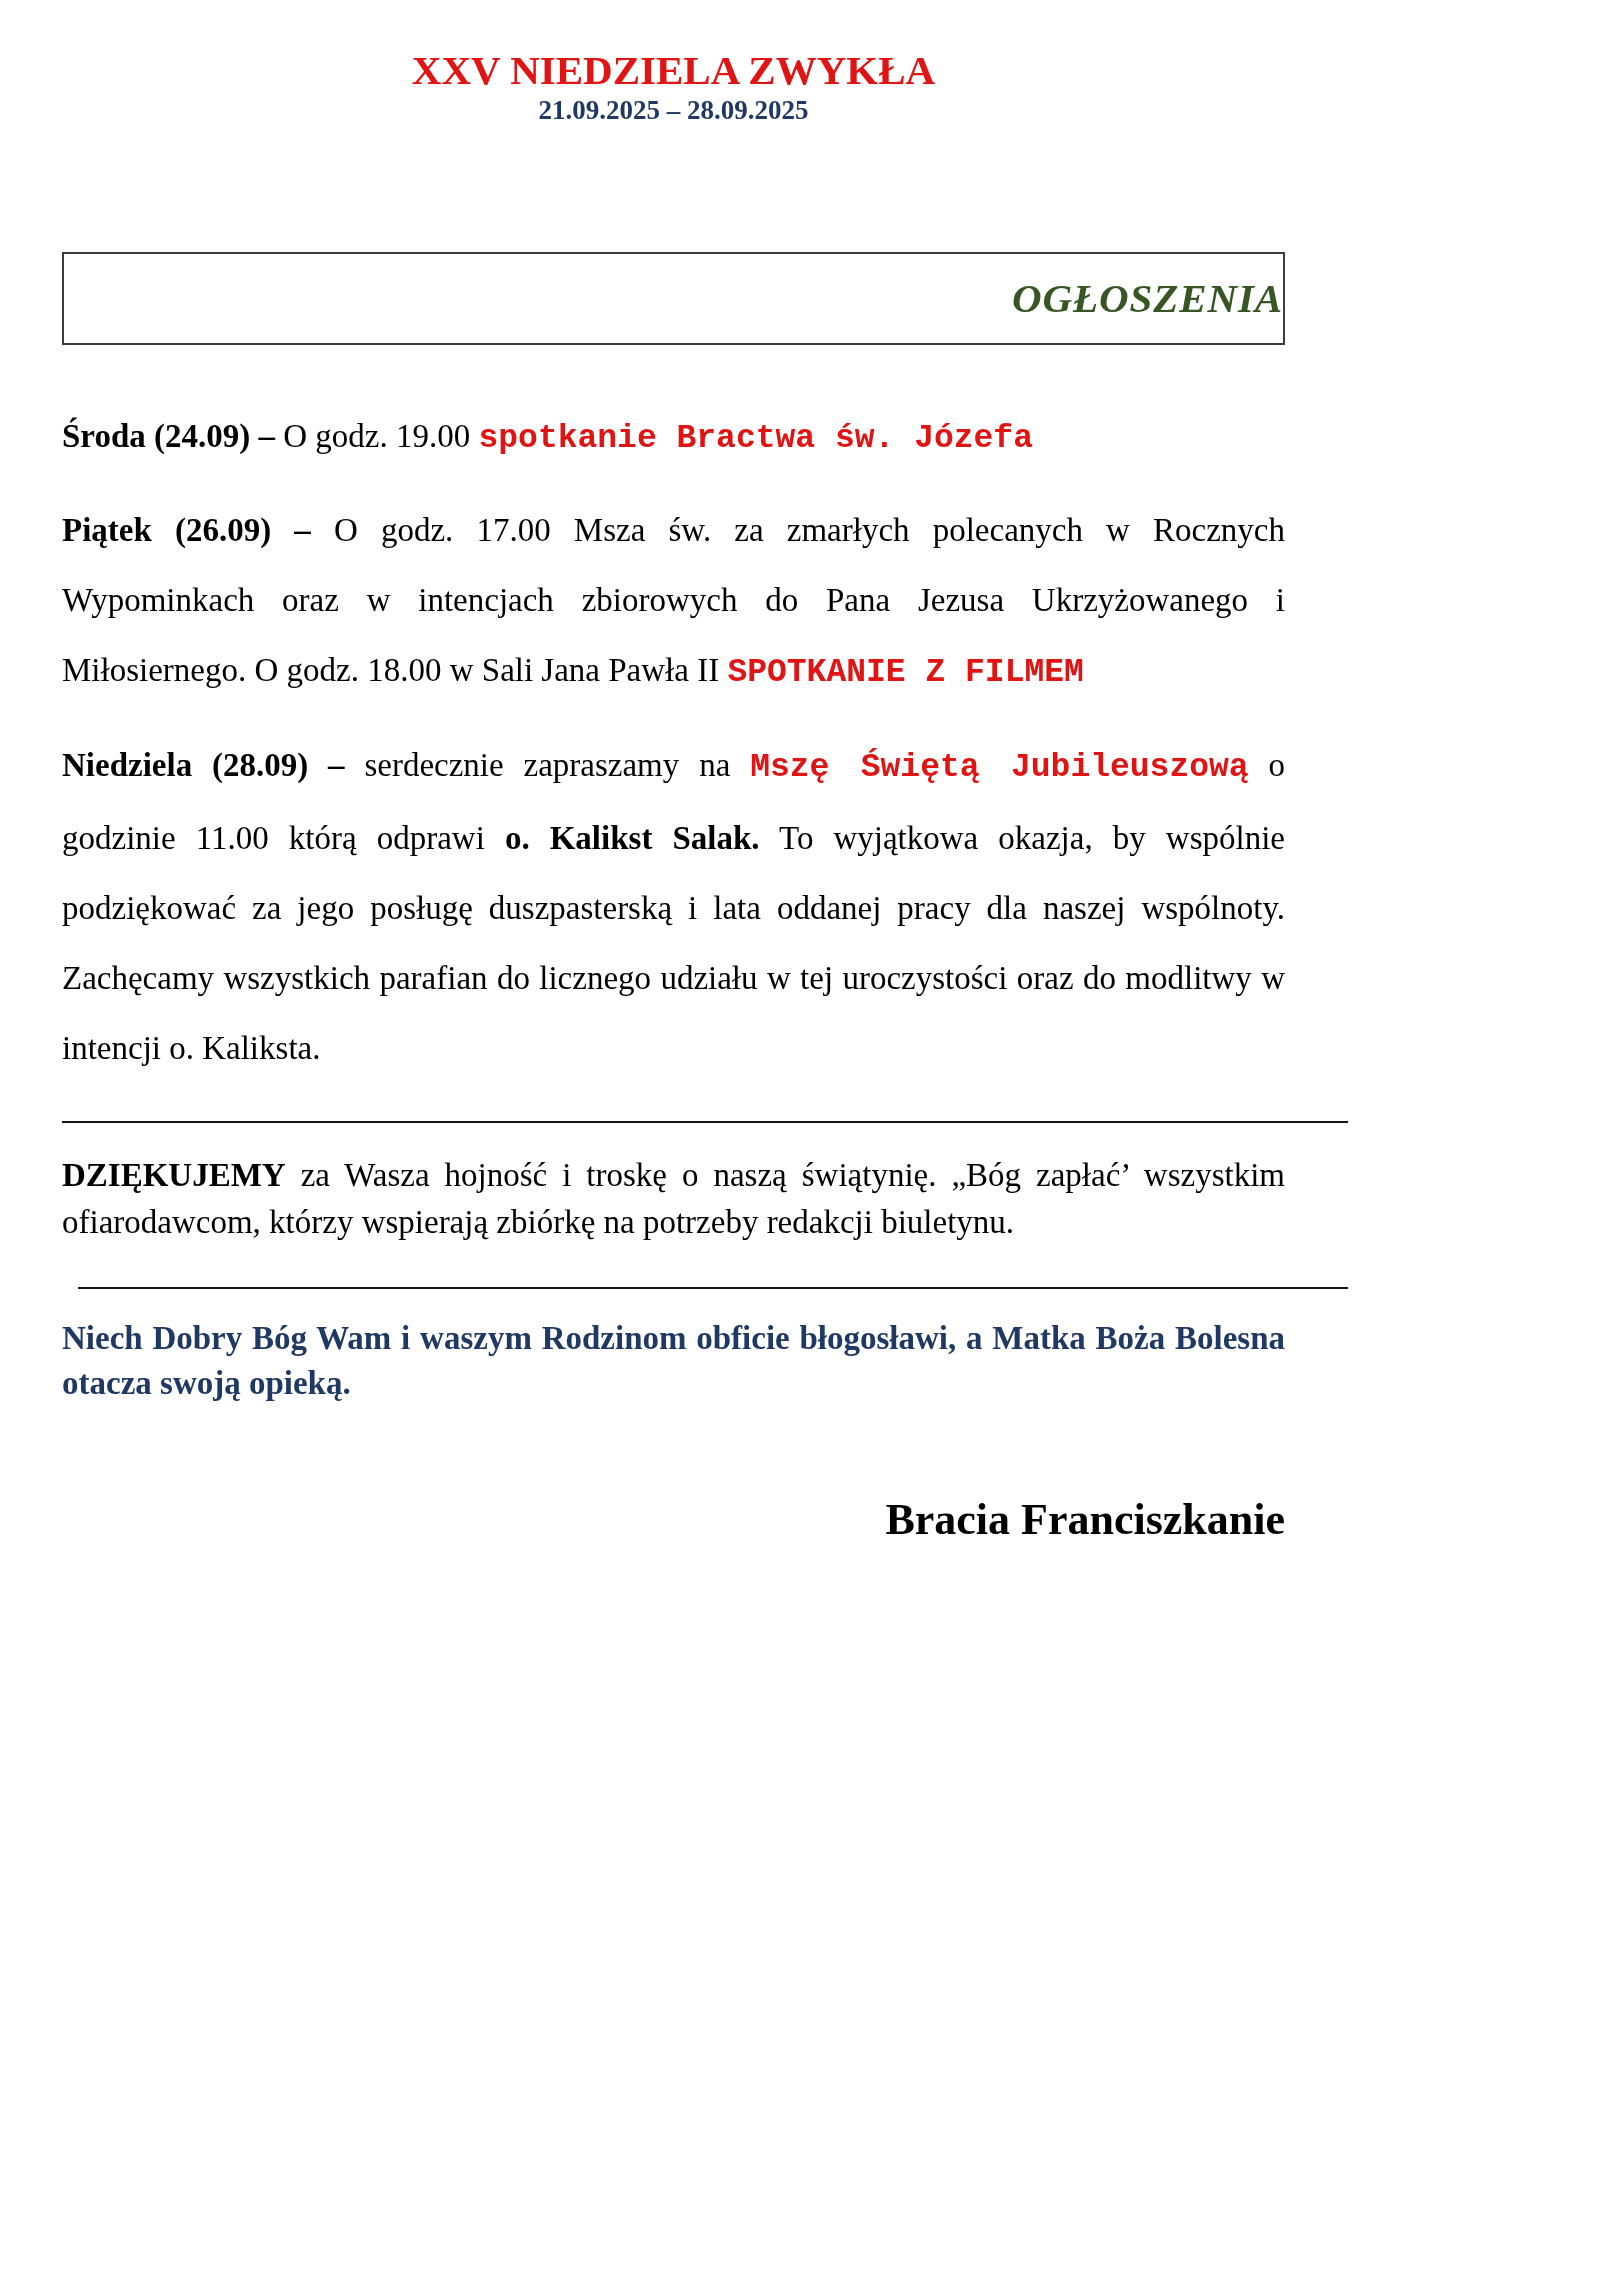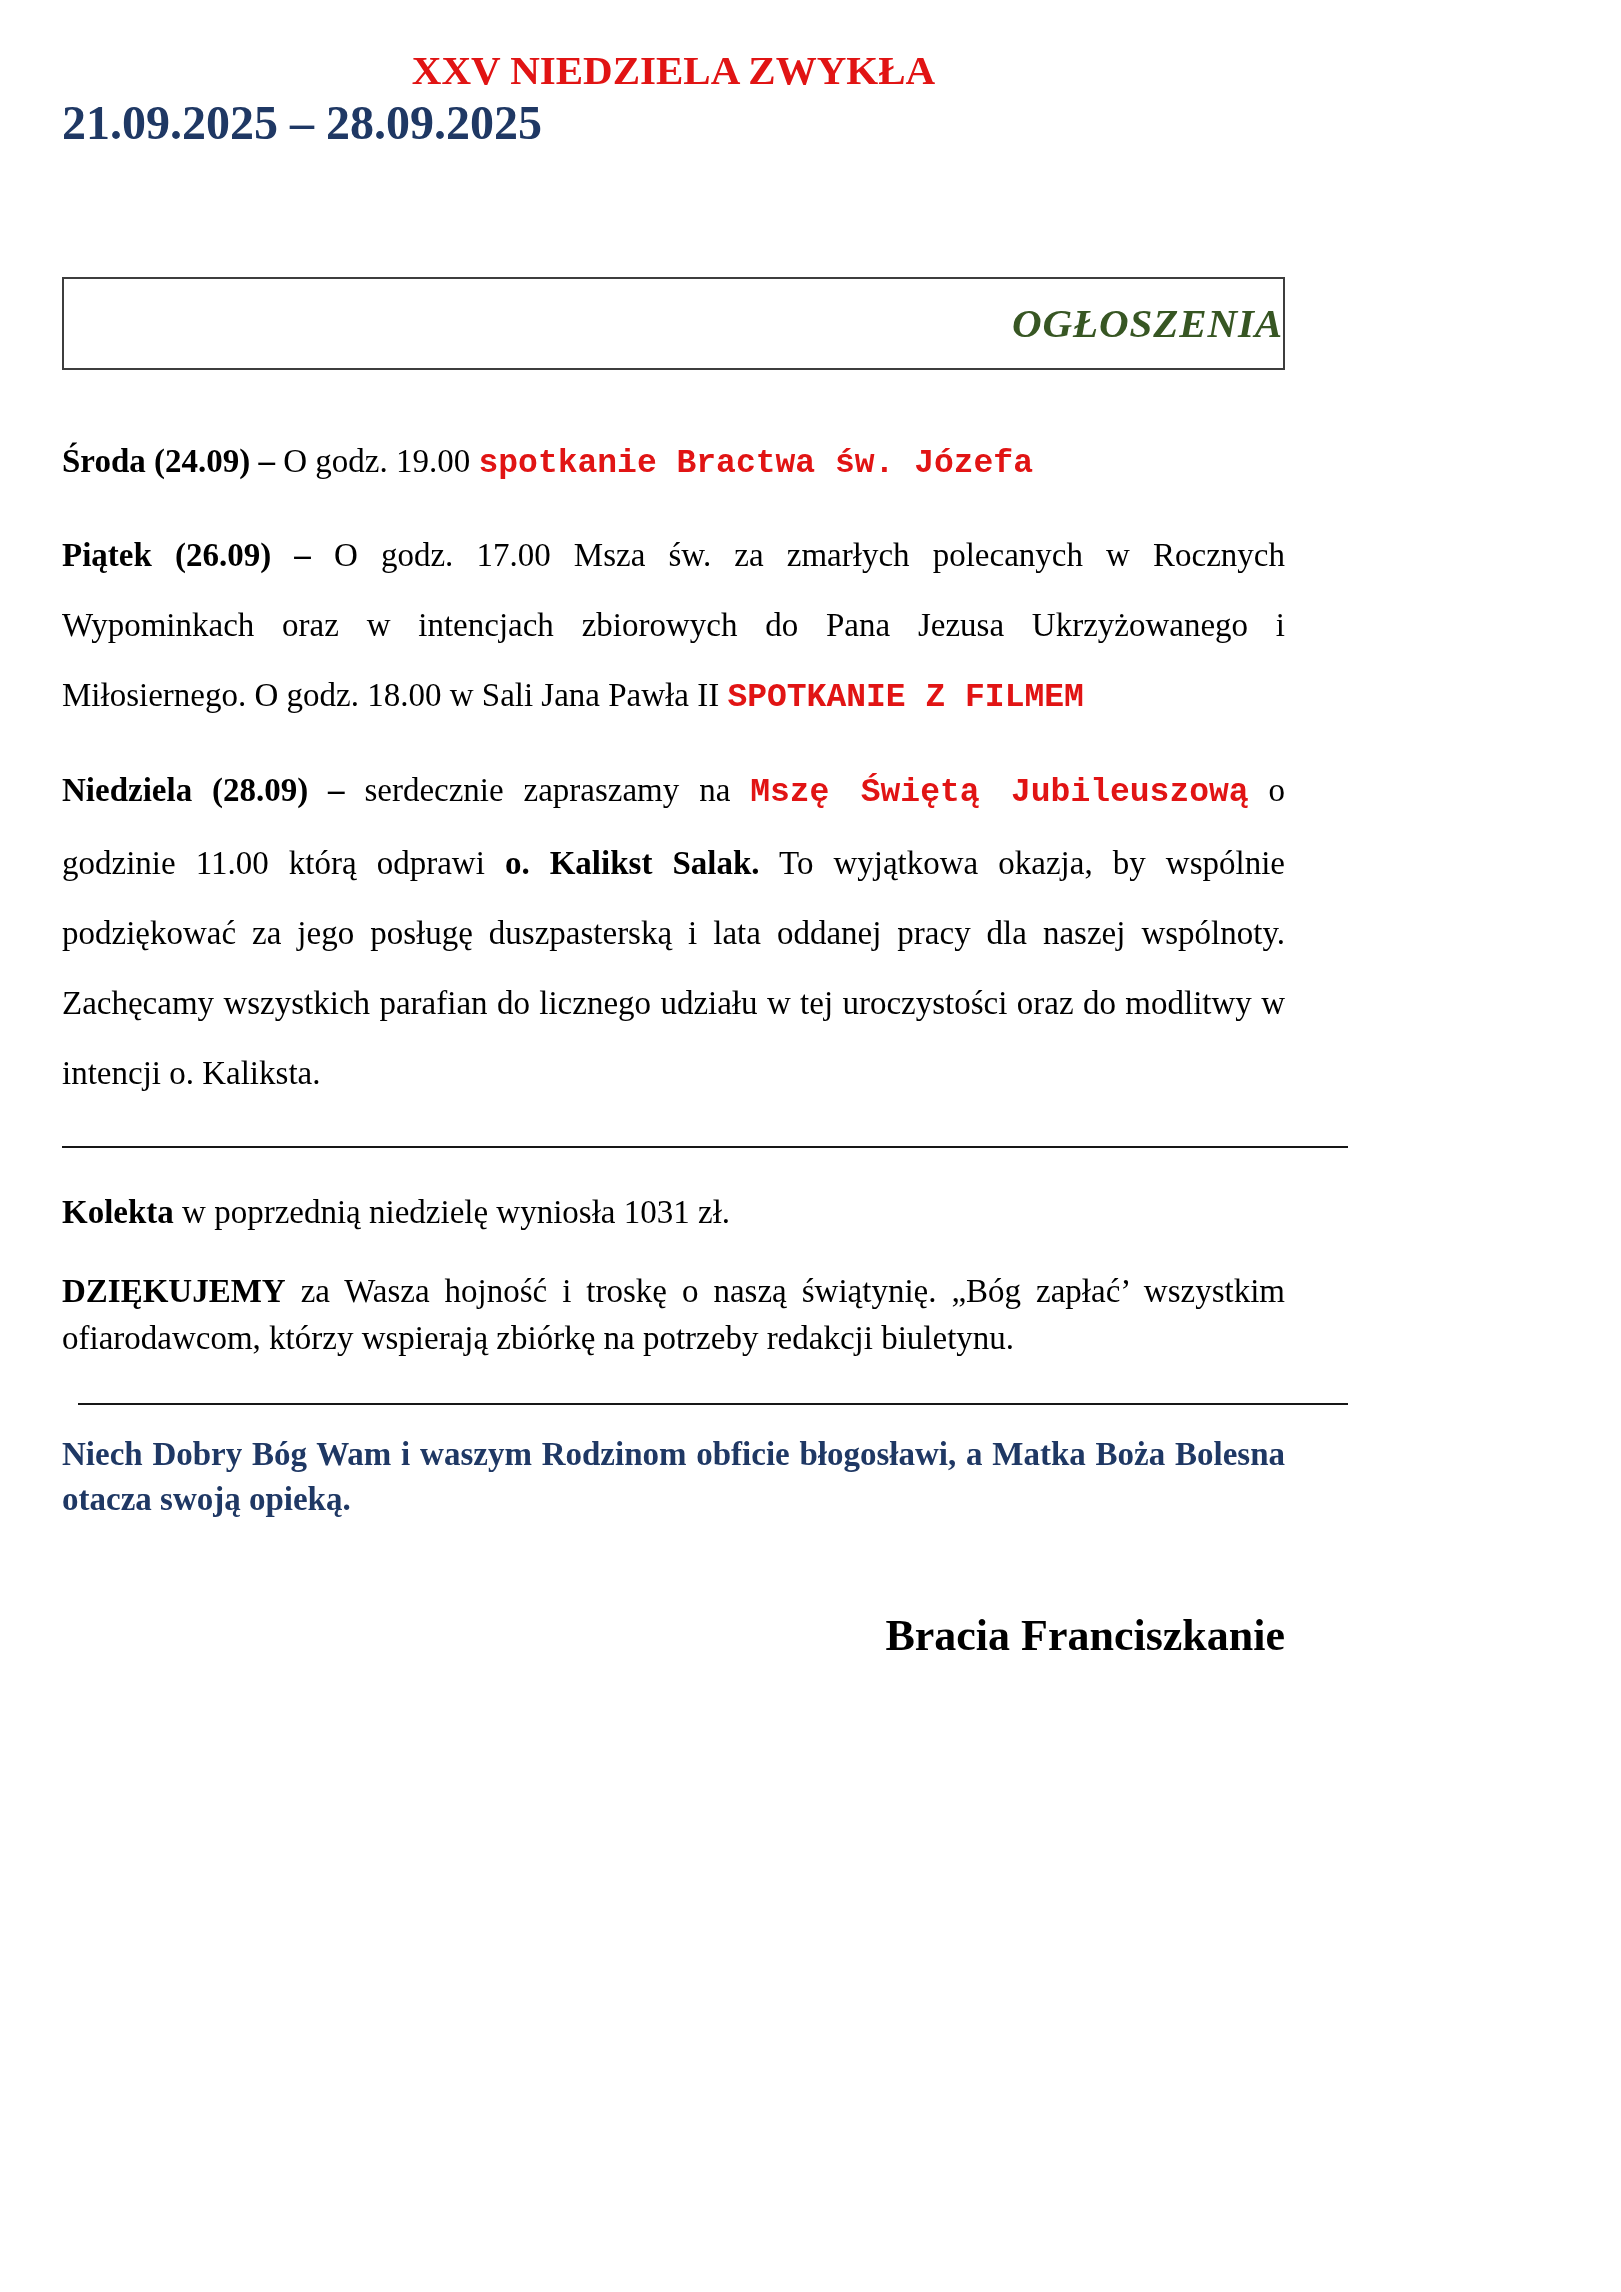--- a/index.html
+++ b/index.html
@@ -24,23 +24,24 @@
     overflow:hidden;
   }
   .doc-title{
     text-align:center;
     color:var(--red);
     font-weight:700;
     font-size:41px;
     line-height:1.15;
   }
   .doc-dates{
+    text-align:center;
     color:var(--navy);
     font-weight:700;
-    font-size:48px;
+    font-size:27px;
     line-height:1.2;
   }
   .ogloszenia-box{
     margin-top:125px;
     height:93px;
     border:2.7px solid var(--border);
     display:flex;
     align-items:center;
     justify-content:flex-end;
   }
@@ -109,21 +110,20 @@
 
     <p class="para"><span class="bold">Środa (24.09) – </span><span>O godz. 19.00 </span><span class="bold red">spotkanie Bractwa św. Józefa</span></p>
 
     <p class="para"><span class="bold">Piątek (26.09) – </span><span>O godz. 17.00 Msza św.  za zmarłych polecanych w Rocznych Wypominkach oraz w intencjach zbiorowych do Pana Jezusa Ukrzyżowanego i Miłosiernego. O godz. 18.00 w Sali Jana Pawła II </span><span class="bold red">SPOTKANIE Z FILMEM</span></p>
 
 
     <p class="para"><span class="bold">Niedziela (28.09) – </span><span>serdecznie zapraszamy na </span><span class="bold red">Mszę Świętą Jubileuszową</span><span> o godzinie 11.00 którą odprawi </span><span class="bold">o. Kalikst Salak.</span><span> To wyjątkowa okazja, by wspólnie podziękować za jego posługę duszpasterską i lata oddanej pracy dla naszej wspólnoty. Zachęcamy wszystkich parafian do licznego udziału w tej uroczystości oraz do modlitwy w intencji o. Kaliksta.</span></p>
 
     <hr class="rule rule-1">
 
-    <p class="para"><span class="bold">Kolekta</span><span> w poprzednią niedzielę wyniosła 1031 zł.</span></p>
 
     <p class="para tight"><span class="bold">DZIĘKUJEMY</span><span> za Wasza hojność i troskę o naszą świątynię. „Bóg zapłać’ wszystkim ofiarodawcom, którzy wspierają zbiórkę na potrzeby redakcji biuletynu.</span></p>
 
     <hr class="rule rule-2">
 
     <p class="para navy-para"><span>Niech Dobry Bóg Wam i waszym Rodzinom obficie błogosławi, a Matka Boża Bolesna otacza swoją opieką.</span></p>
 
     <div class="signature">Bracia Franciszkanie</div>
 
   </div>

